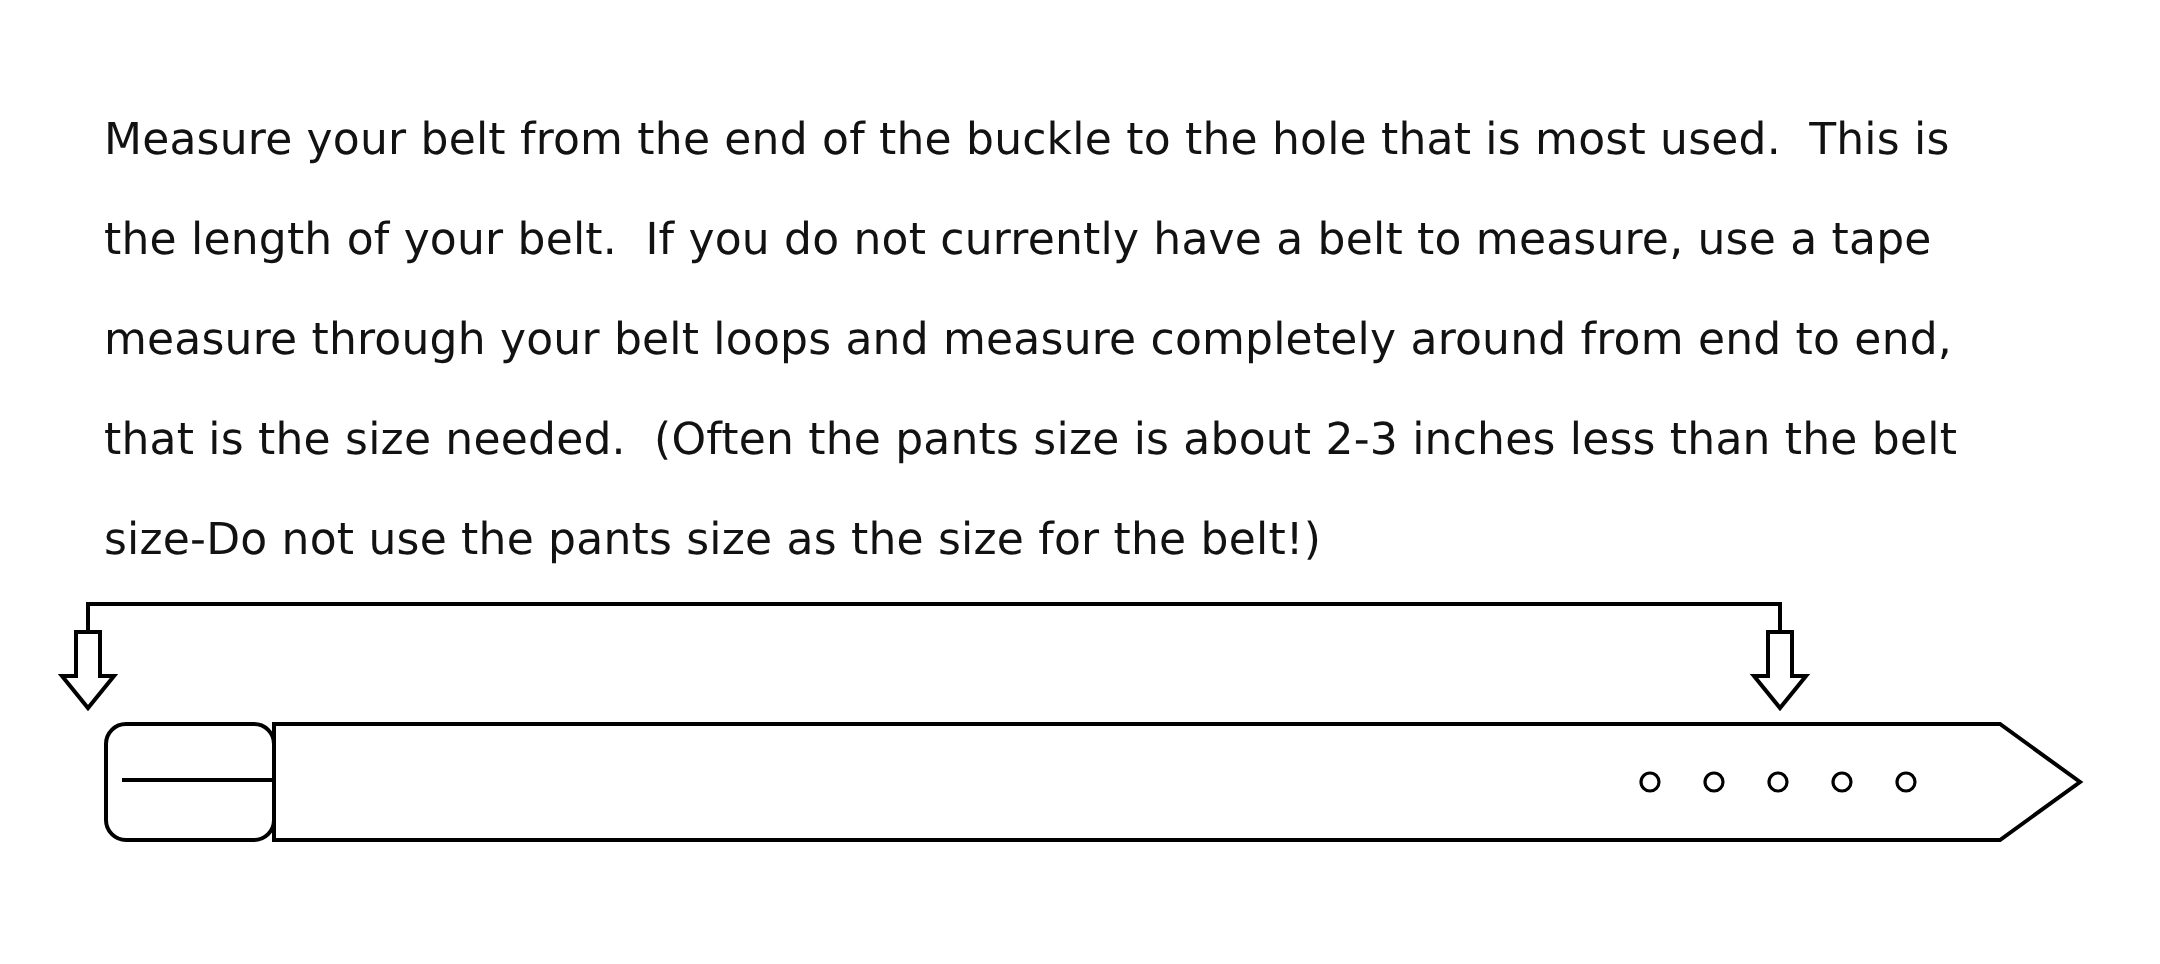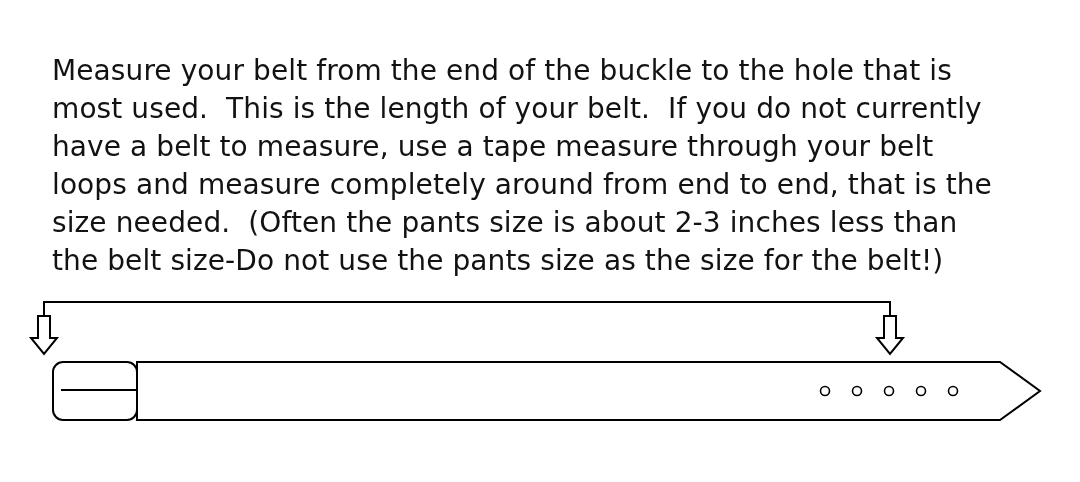--- a/index.html
+++ b/index.html
@@ -19,22 +19,22 @@
     position: relative;
     width: 1080px;
     height: 482px;
     background: #ffffff;
   }
   #instructions {
     position: absolute;
     left: 52px;
     top: 24px;
     width: 952px;
-    font-size: 28px;
-    line-height: 38px;
+    font-size: 22px;
+    line-height: 50px;
     color: #121212;
     letter-spacing: 0.1px;
     white-space: pre-wrap;
   }
   #belt-figure {
     position: absolute;
     left: 0;
     top: 270px;
     width: 1080px;
     height: 190px;

